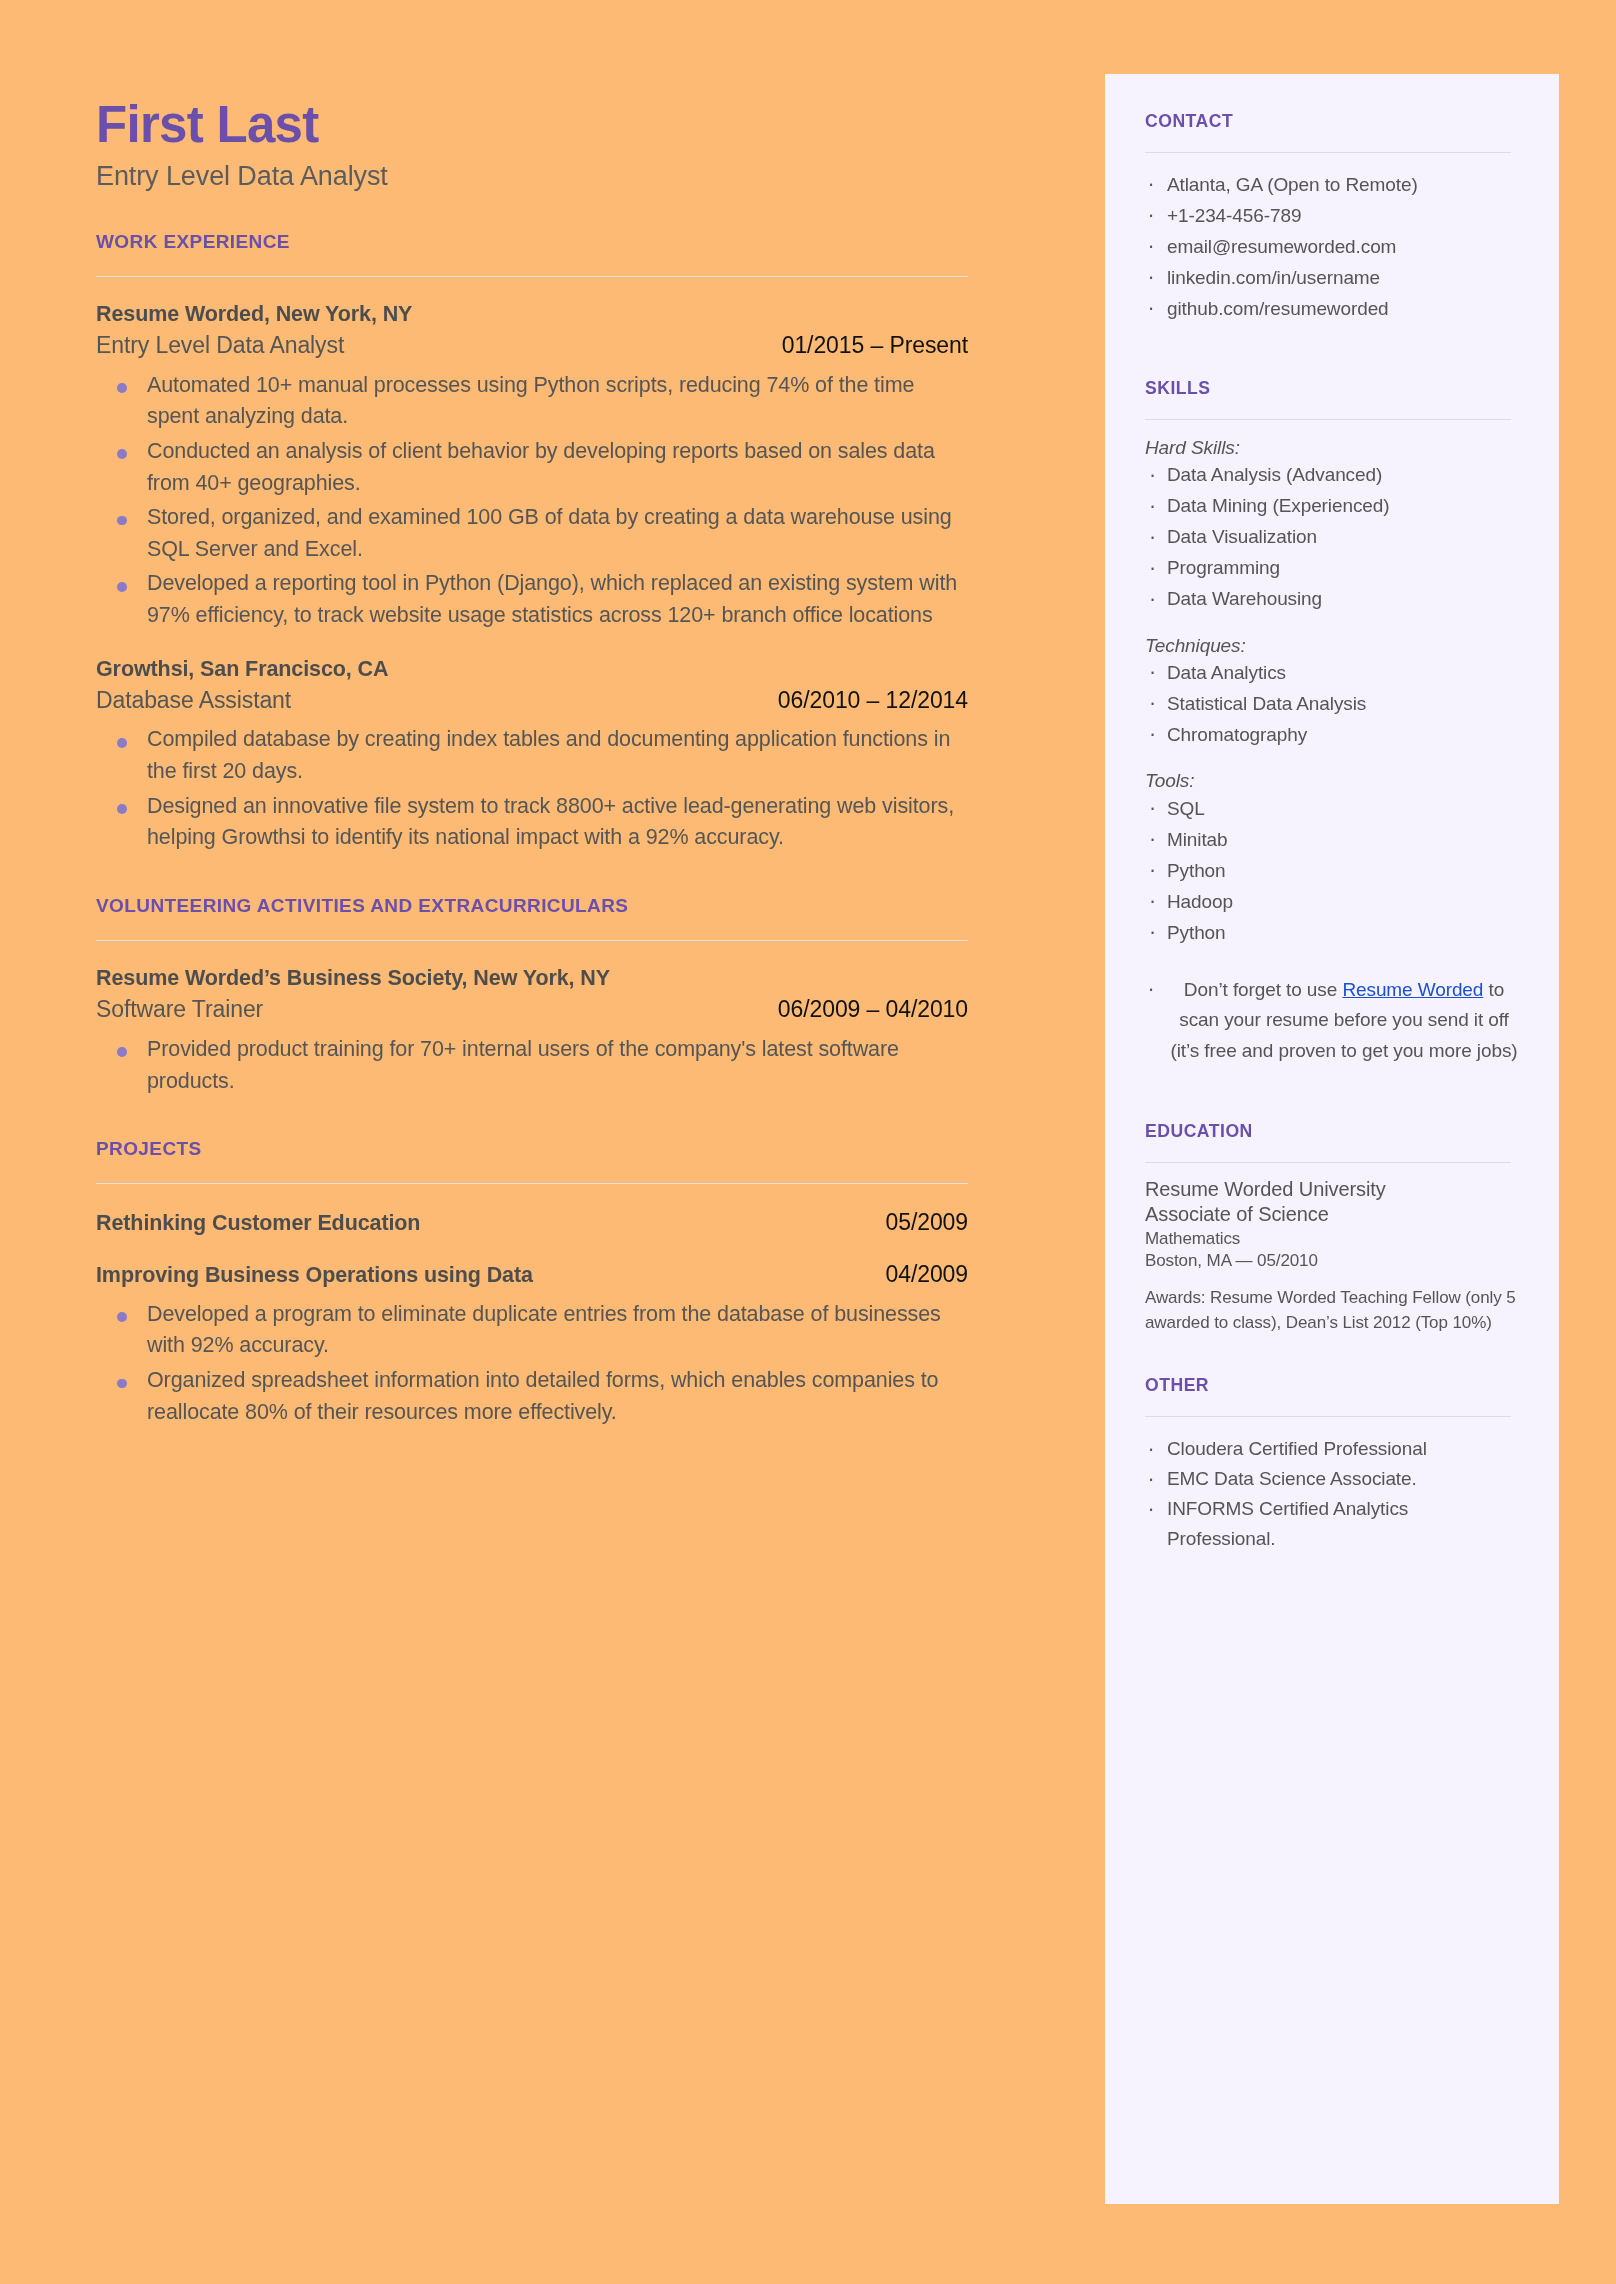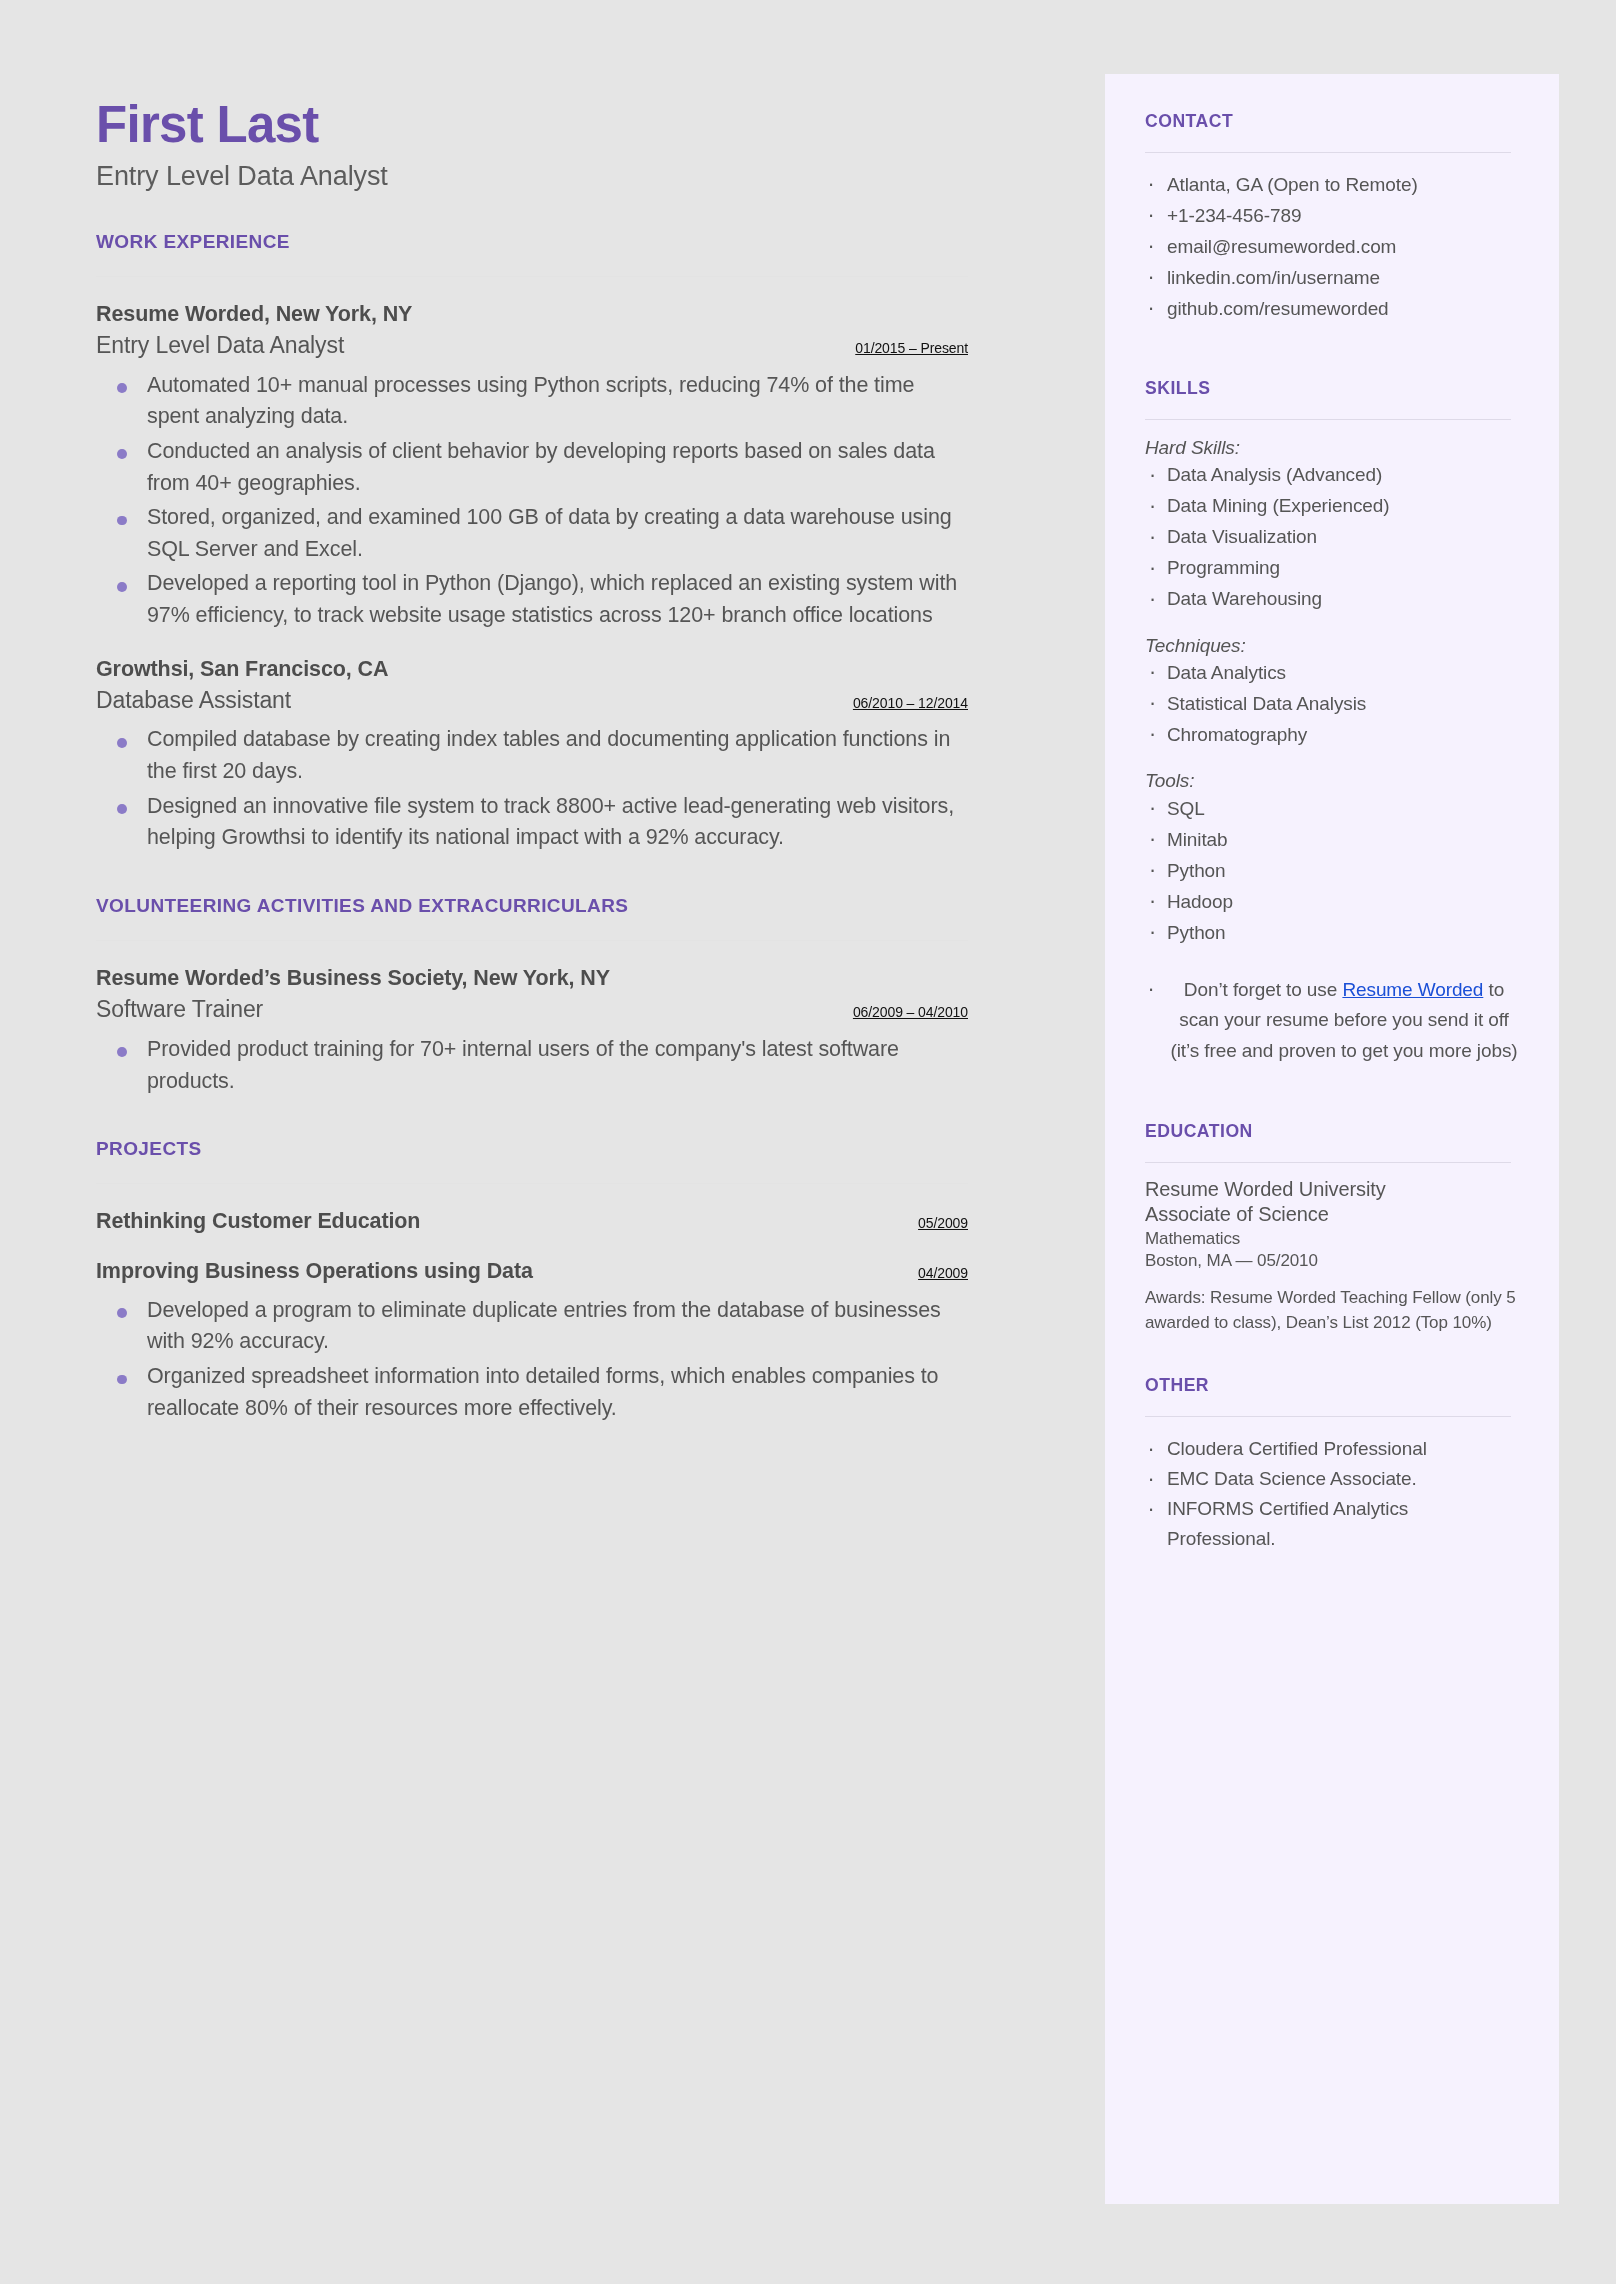--- a/index.html
+++ b/index.html
@@ -13,21 +13,21 @@
     font-family: "Liberation Sans", sans-serif;
     position: relative;
     overflow: hidden;
   }
 
   
   .page {
     position: relative;
     width: 1617px;
     height: 2284px;
-    background: #e5e5e5;
+    background: #fdba74;
   }
 
   
   .sidebar-bg {
     position: absolute;
     left: 1105px;
     top: 74px;
     width: 454px;
     height: 2130px;
     background: #f6f2fe;
@@ -96,26 +96,25 @@
     color: #555555;
     font-weight: 400;
     letter-spacing: -0.1px;
   }
   .entry-role.bold-title {
     font-weight: bold;
     font-size: 21.5px;
     color: #4d4d4d;
   }
   .entry-date {
-    font-size: 14px;
+    font-size: 23px;
     color: #111111;
     font-weight: 400;
     white-space: nowrap;
     letter-spacing: -0.1px;
-    text-decoration: underline;
   }
 
   ul.bullets {
     list-style: none;
     margin: 10.4px 0 0 0;
     padding: 0;
   }
   ul.bullets li {
     position: relative;
     padding-left: 51px;

